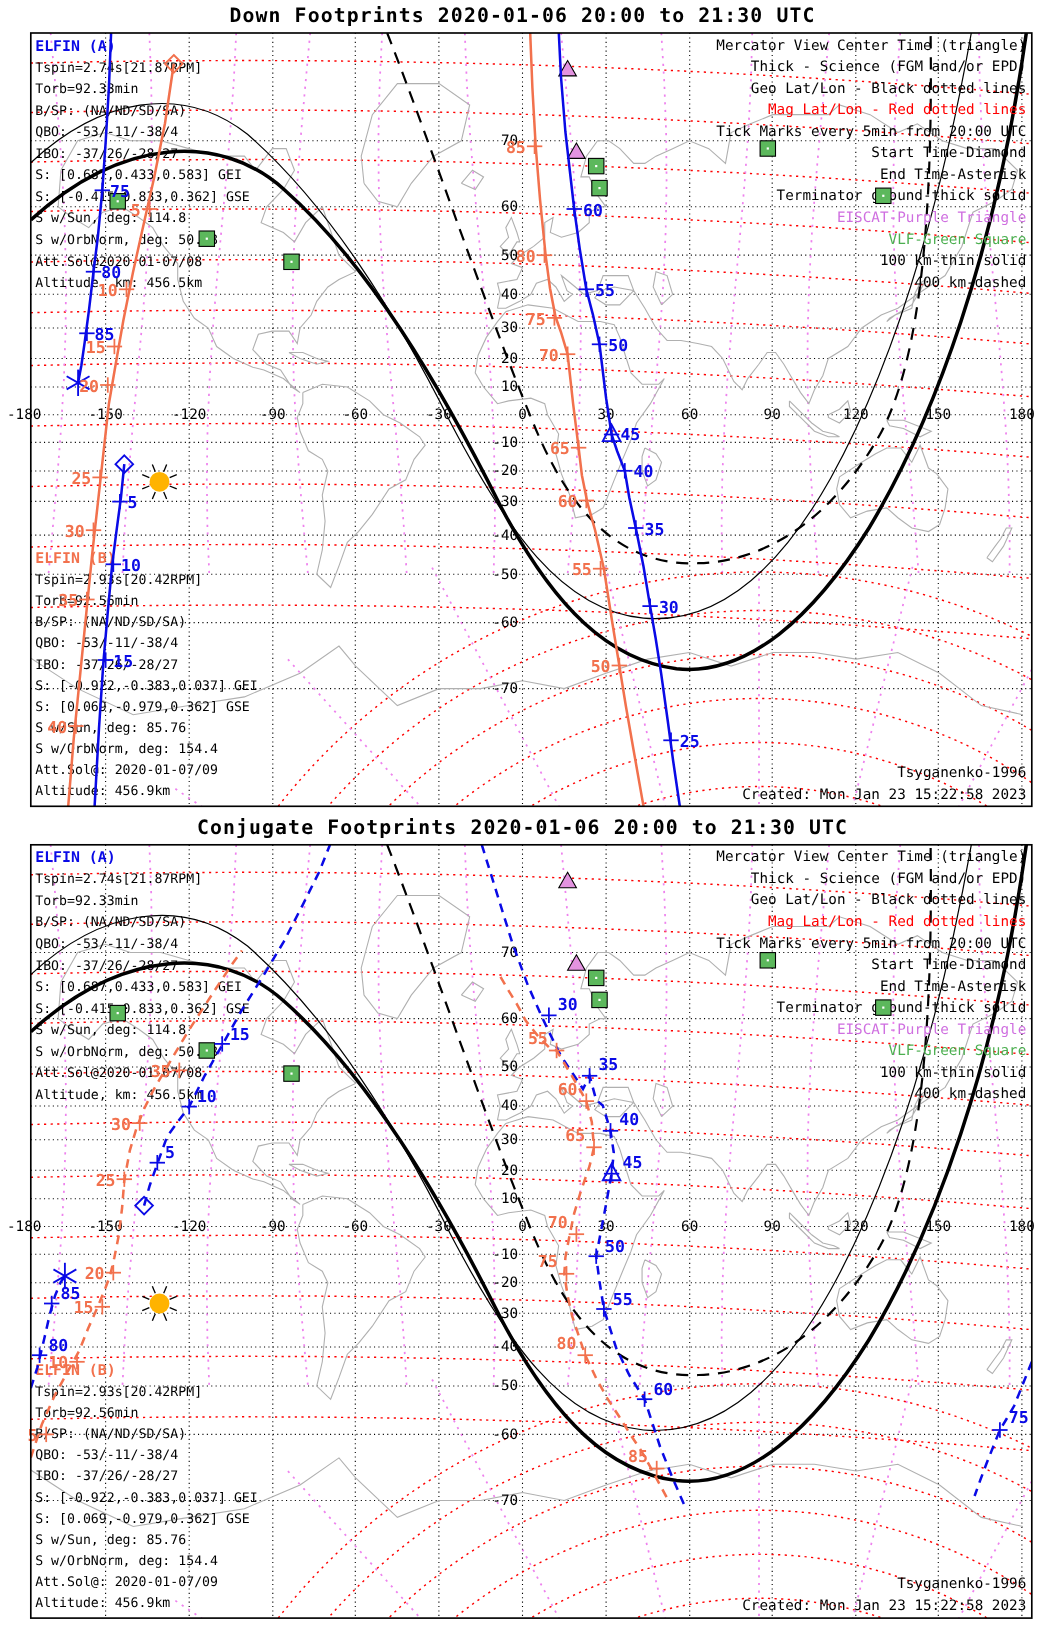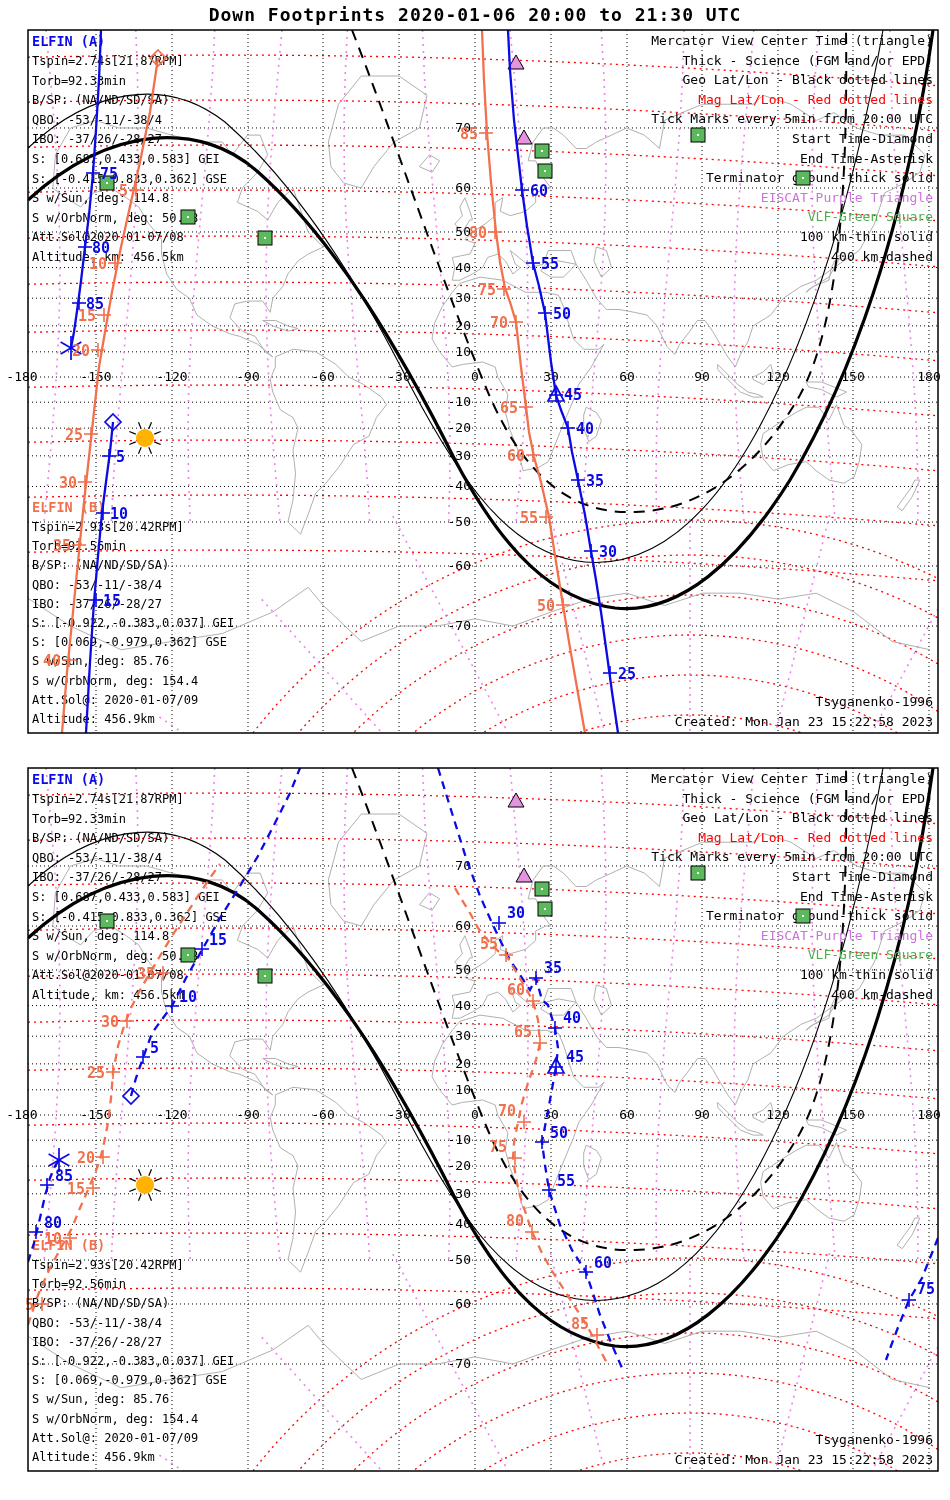--- a/index.html
+++ b/index.html
@@ -332,20 +332,21 @@
         <line x1="488" y1="232" x2="502" y2="232" stroke="#f2714d" stroke-width="1.6"></line>
         <line x1="495" y1="225" x2="495" y2="239" stroke="#f2714d" stroke-width="1.6"></line>
         <text x="487" y="238" fill="#f2714d" font-size="15" text-anchor="end" font-weight="bold">80</text>
         <line x1="479" y1="133" x2="493" y2="133" stroke="#f2714d" stroke-width="1.6"></line>
         <line x1="486" y1="126" x2="486" y2="140" stroke="#f2714d" stroke-width="1.6"></line>
         <text x="478" y="139" fill="#f2714d" font-size="15" text-anchor="end" font-weight="bold">85</text>
         <path d="M158,50L166,58L158,66L150,58Z" fill="none" stroke="#f2714d" stroke-width="1.7"></path>
       </g>
       <rect x="28" y="30" width="910" height="703" fill="none" stroke="#000" stroke-width="1.5"></rect>
     </svg>
+  <div class="ptitle" style="top:742px">Conjugate Footprints 2020-01-06 20:00 to 21:30 UTC</div>
   <svg id="svg1" style="top:738px" width="950" height="762" viewBox="0 0 950 762">
       <defs>
         <clipPath id="clipMain1">
           <rect x="28" y="30" width="910" height="703"></rect>
         </clipPath>
         <clipPath id="clipFan1">
           <rect x="28" y="515" width="910" height="218"></rect>
         </clipPath>
       </defs>
       <g stroke="#000000" stroke-width="1" stroke-dasharray="1,3" clip-path="url(#clipMain1)">

